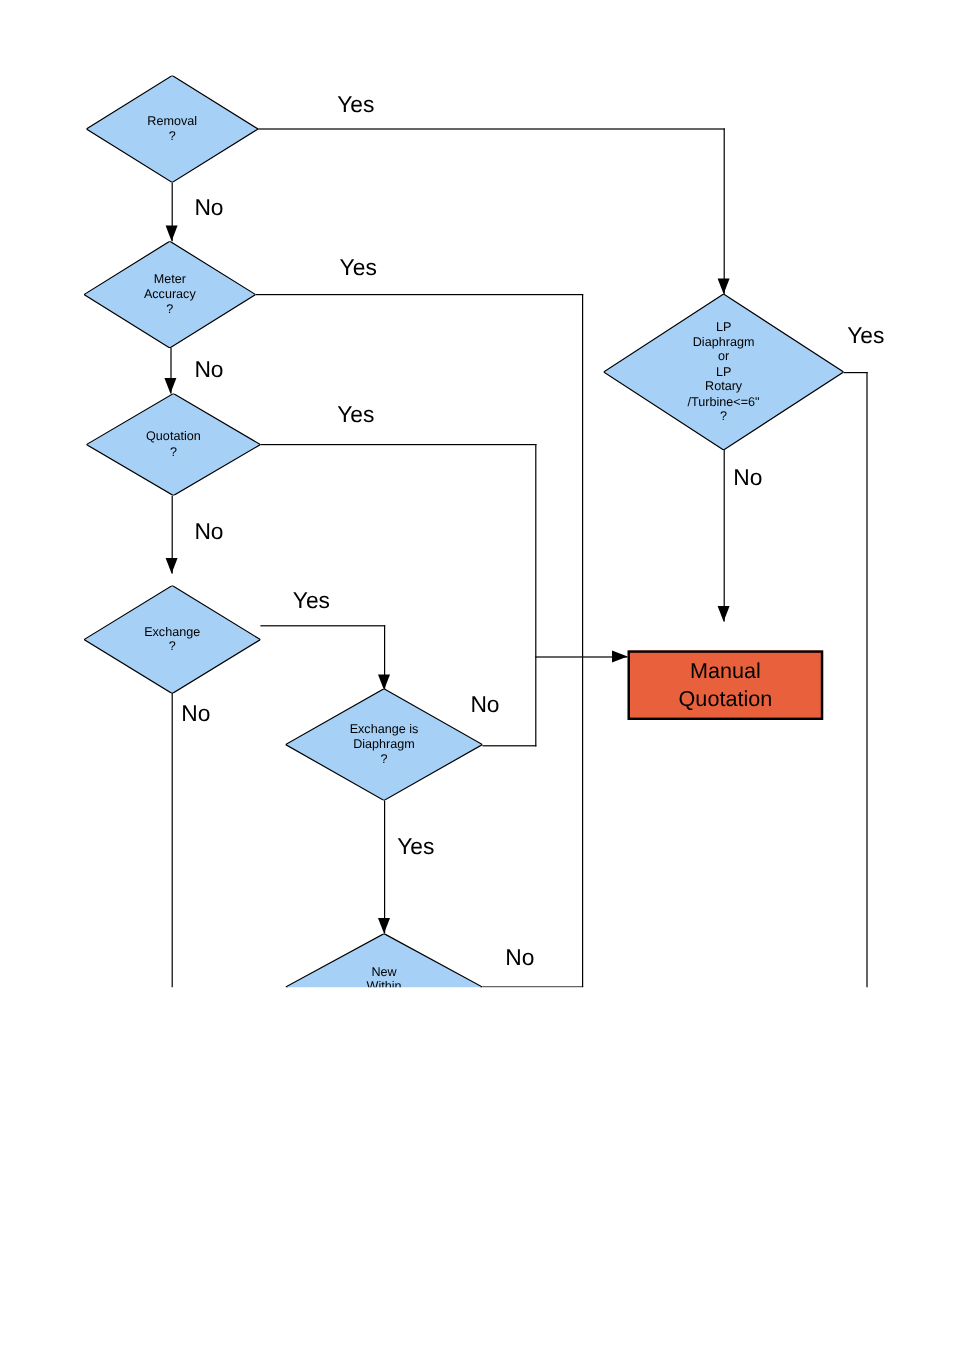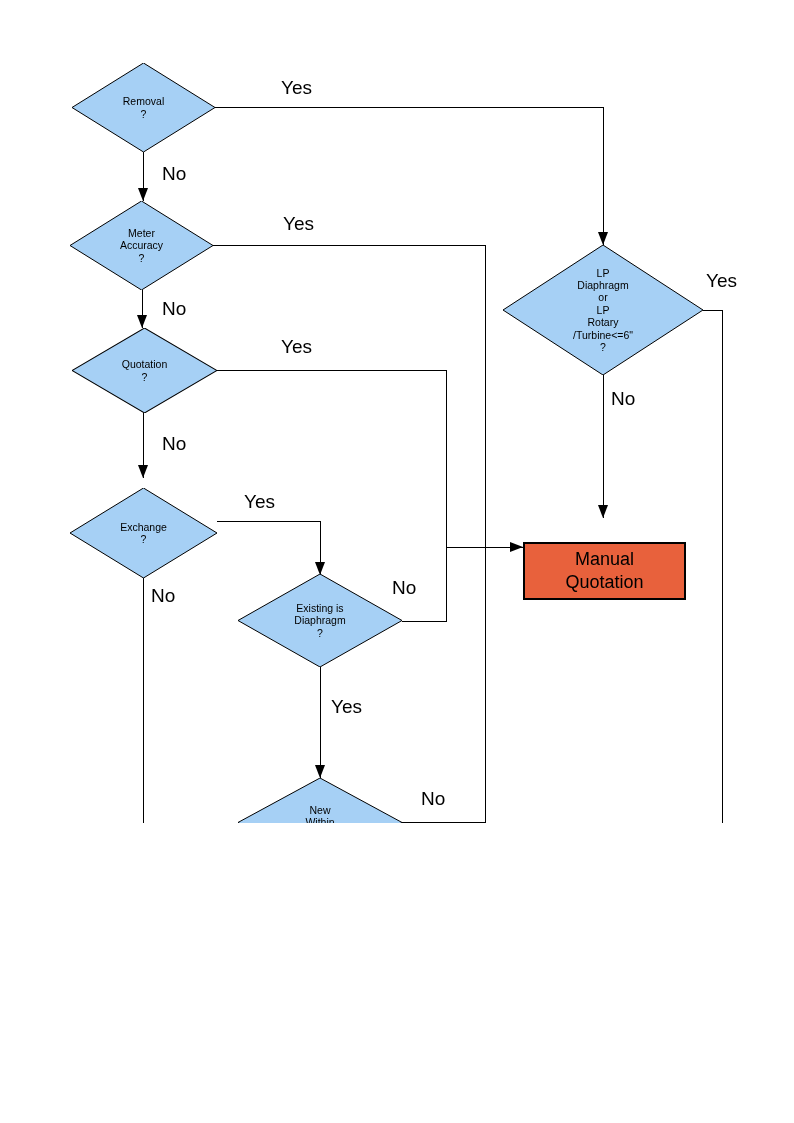--- a/index.html
+++ b/index.html
@@ -187,21 +187,21 @@
         <polygon class="shape-diamond" points="50,0 100,50 50,100 0,50" vector-effect="non-scaling-stroke"></polygon>
       </svg>
     <div class="node-label">Exchange
 ?</div>
   </div>
 
   <div class="node" style="left:238px;top:574px;width:164px;height:93px">
     <svg viewBox="0 0 100 100" preserveAspectRatio="none">
         <polygon class="shape-diamond" points="50,0 100,50 50,100 0,50" vector-effect="non-scaling-stroke"></polygon>
       </svg>
-    <div class="node-label">Existing is
+    <div class="node-label">Exchange is
 Diaphragm
 ?</div>
   </div>
 
   <div class="node" style="left:238px;top:778px;width:164px;height:89px">
     <svg viewBox="0 0 100 100" preserveAspectRatio="none">
         <polygon class="shape-diamond" points="50,0 100,50 50,100 0,50" vector-effect="non-scaling-stroke"></polygon>
       </svg>
     <div class="node-label">New
 Within

